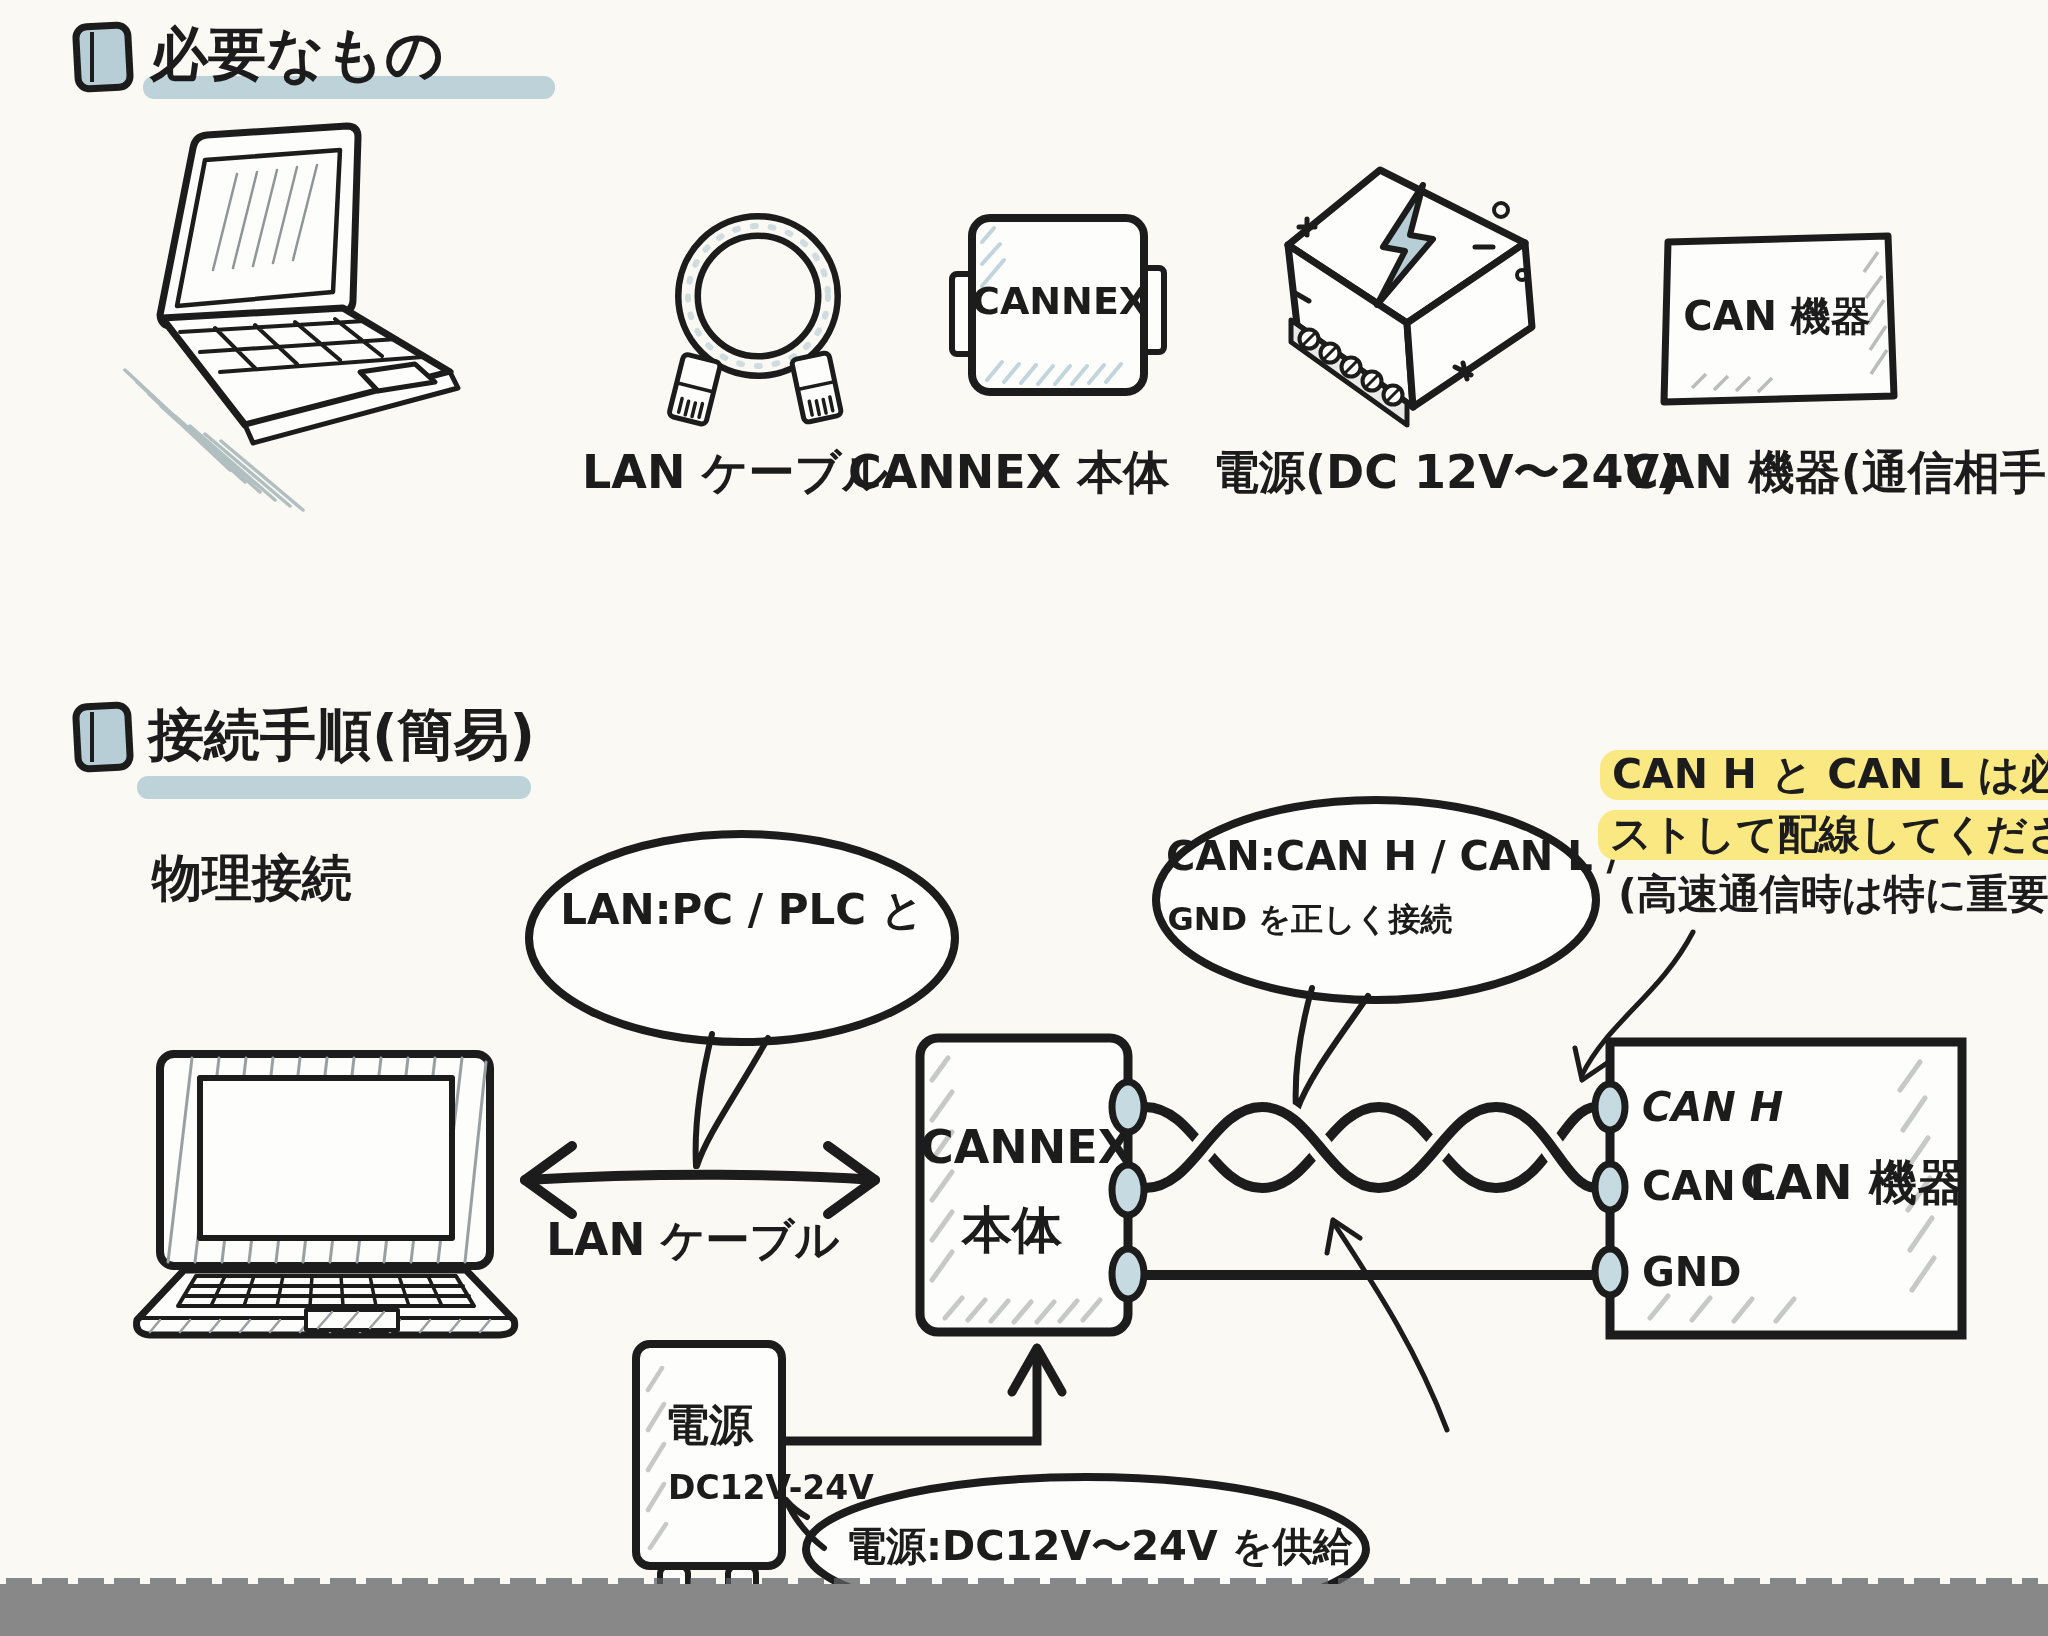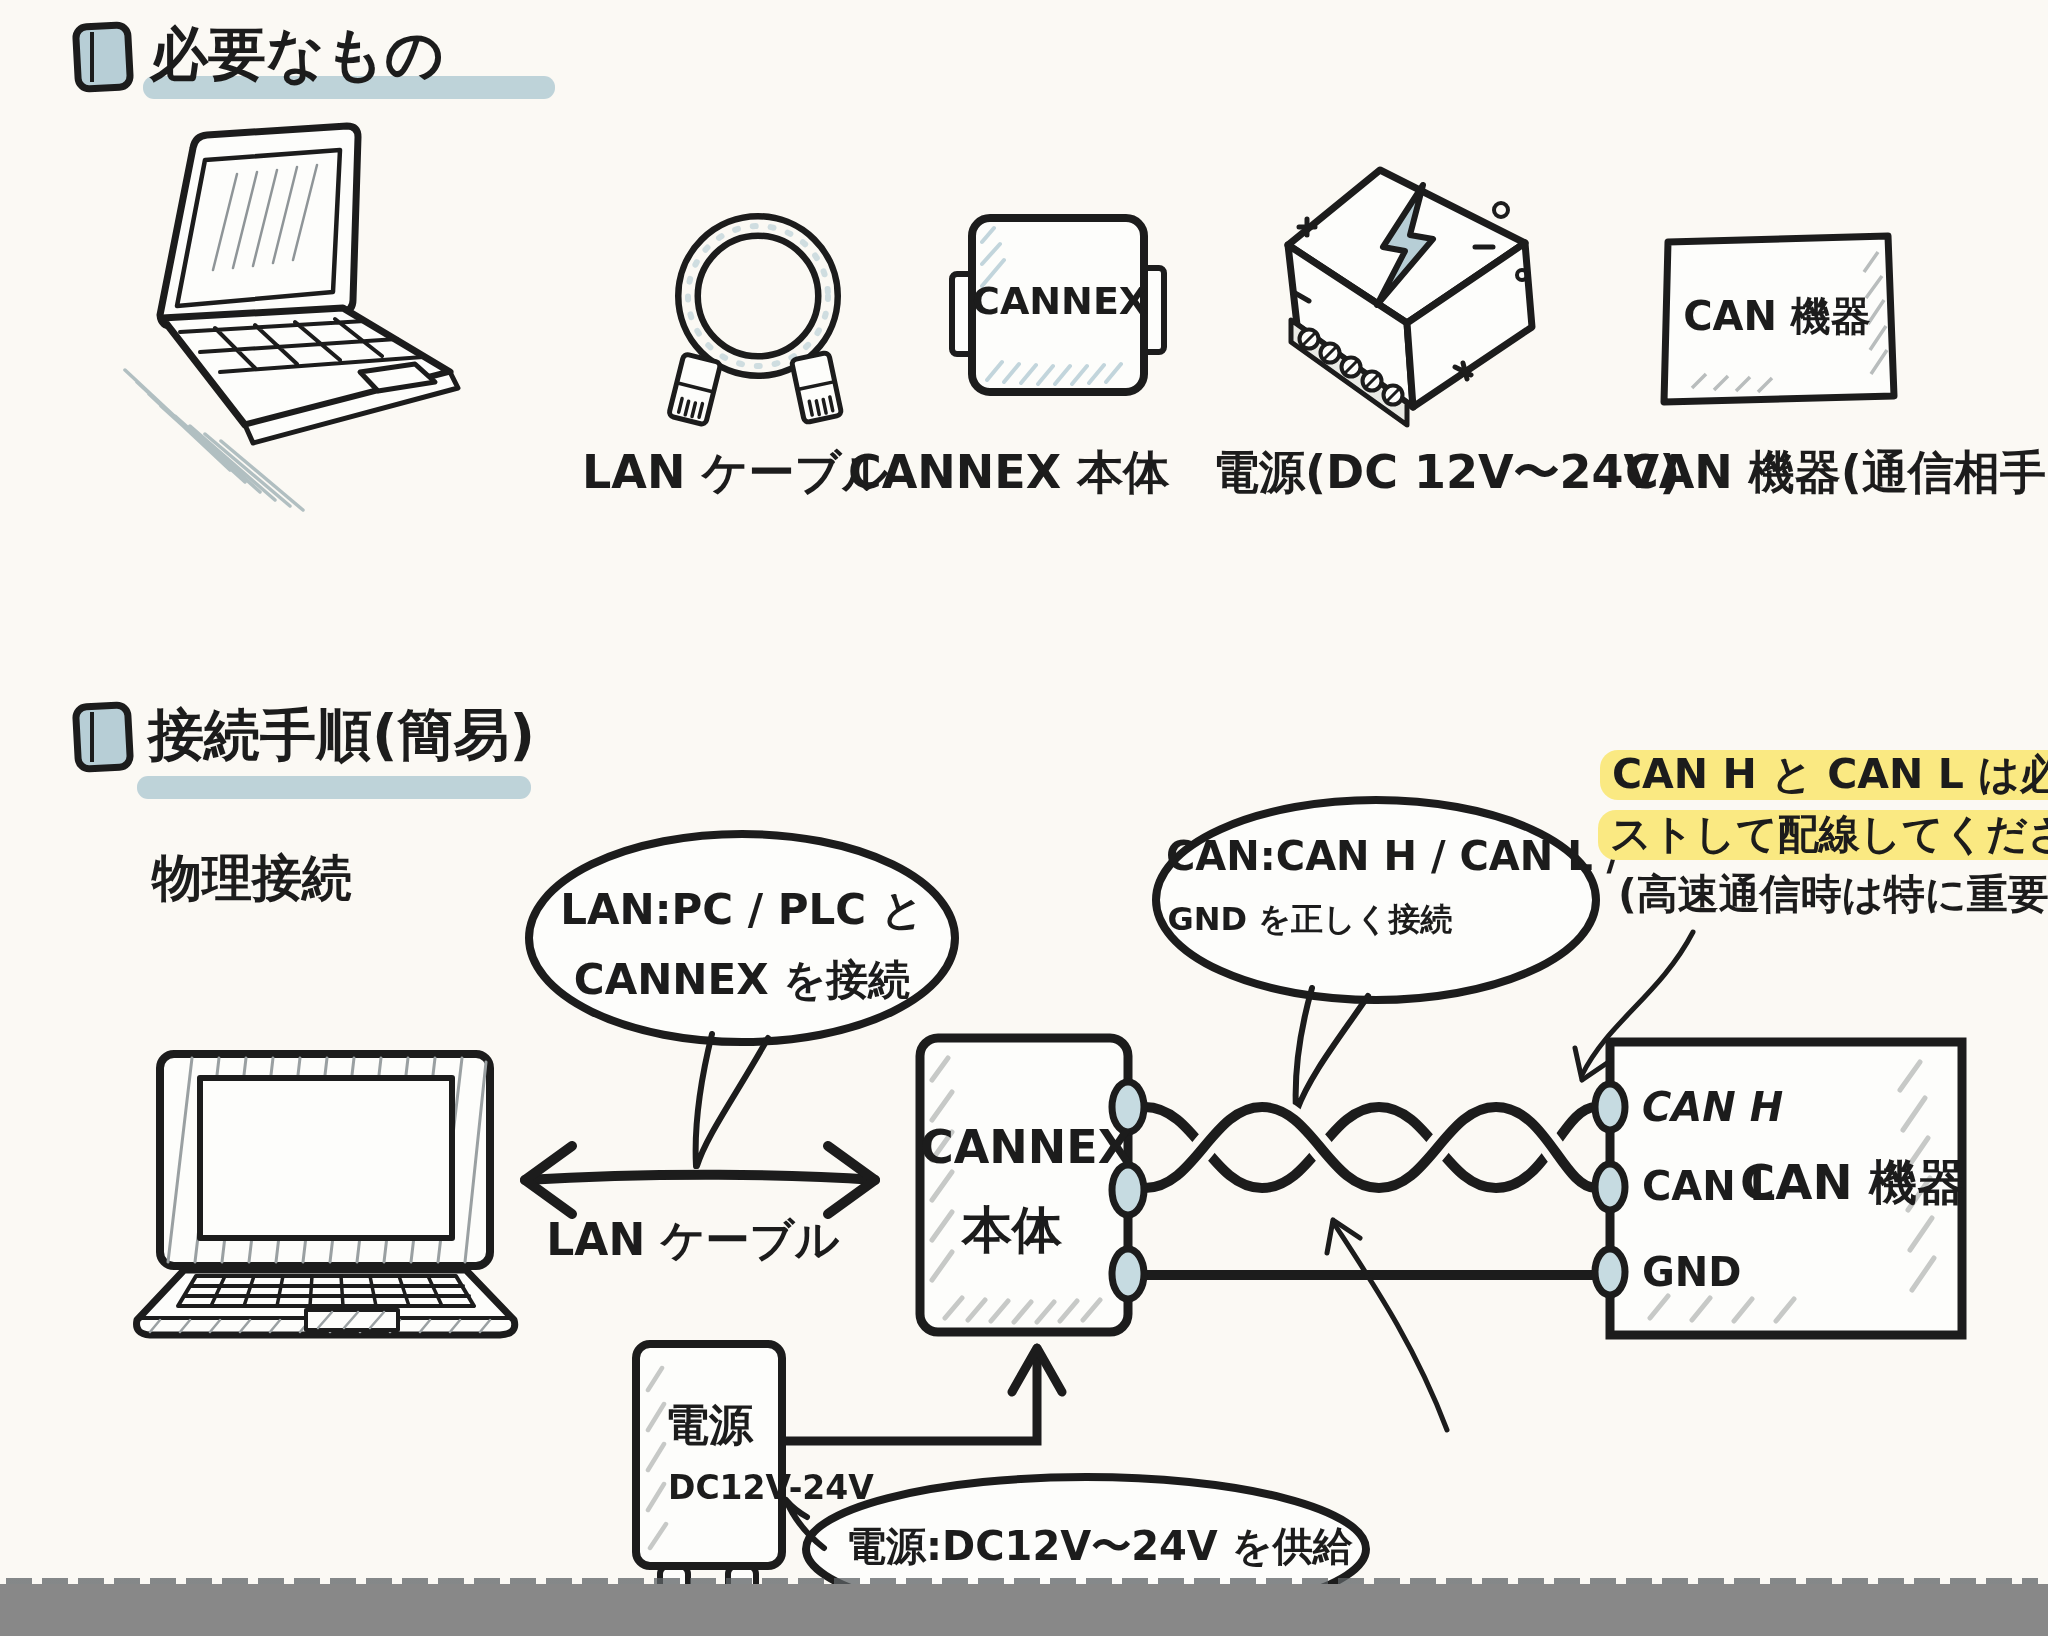--- a/index.html
+++ b/index.html
@@ -177,21 +177,20 @@
 <div class="t c" style="left:1213px;top:447px;width:400px;font-size:46px;">電源(DC 12V〜24V)</div>
 <div class="t c" style="left:1625px;top:447px;width:410px;font-size:46px;">CAN 機器(通信相手)</div>
 
 <div class="t c" style="left:972px;top:280px;width:172px;font-size:38px;">CANNEX</div>
 <div class="t c" style="left:1664px;top:294px;width:226px;font-size:40px;">CAN 機器</div>
 
 <div class="t" style="left:148px;top:704px;font-size:56px;">接続手順(簡易)</div>
 <div class="t" style="left:152px;top:850px;font-size:50px;">物理接続</div>
 
 <div class="t c" style="left:542px;top:886px;width:400px;font-size:42px;">LAN:PC / PLC と</div>
-<div class="t c" style="left:542px;top:956px;width:400px;font-size:42px;">CANNEX を接続</div>
 <div class="t c" style="left:1166px;top:834px;width:420px;font-size:40px;">CAN:CAN H / CAN L /</div>
 <div class="t c" style="left:1100px;top:902px;width:420px;font-size:32px;">GND を正しく接続</div>
 <div class="t c" style="left:846px;top:1524px;width:480px;font-size:40px;text-align:center;">電源:DC12V〜24V を供給</div>
 
 <div class="t" style="left:1600px;top:750px;font-size:41px;"><span class="hl">CAN H と CAN L は必ずツイ</span></div>
 <div class="t" style="left:1598px;top:810px;font-size:41px;"><span class="hl">ストして配線してください</span></div>
 <div class="t" style="left:1618px;top:872px;font-size:41px;">(高速通信時は特に重要)</div>
 
 <div class="t c" style="left:920px;top:1122px;width:208px;font-size:46px;">CANNEX</div>
 <div class="t c" style="left:908px;top:1202px;width:208px;font-size:50px;">本体</div>

